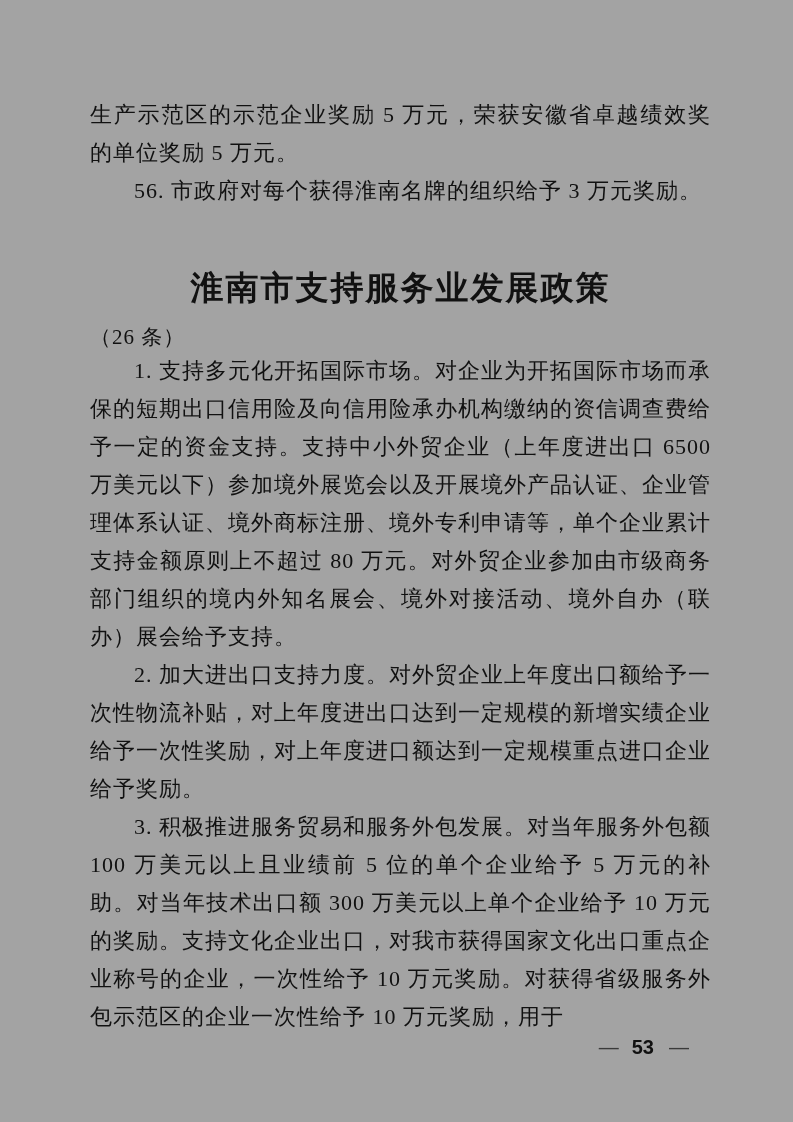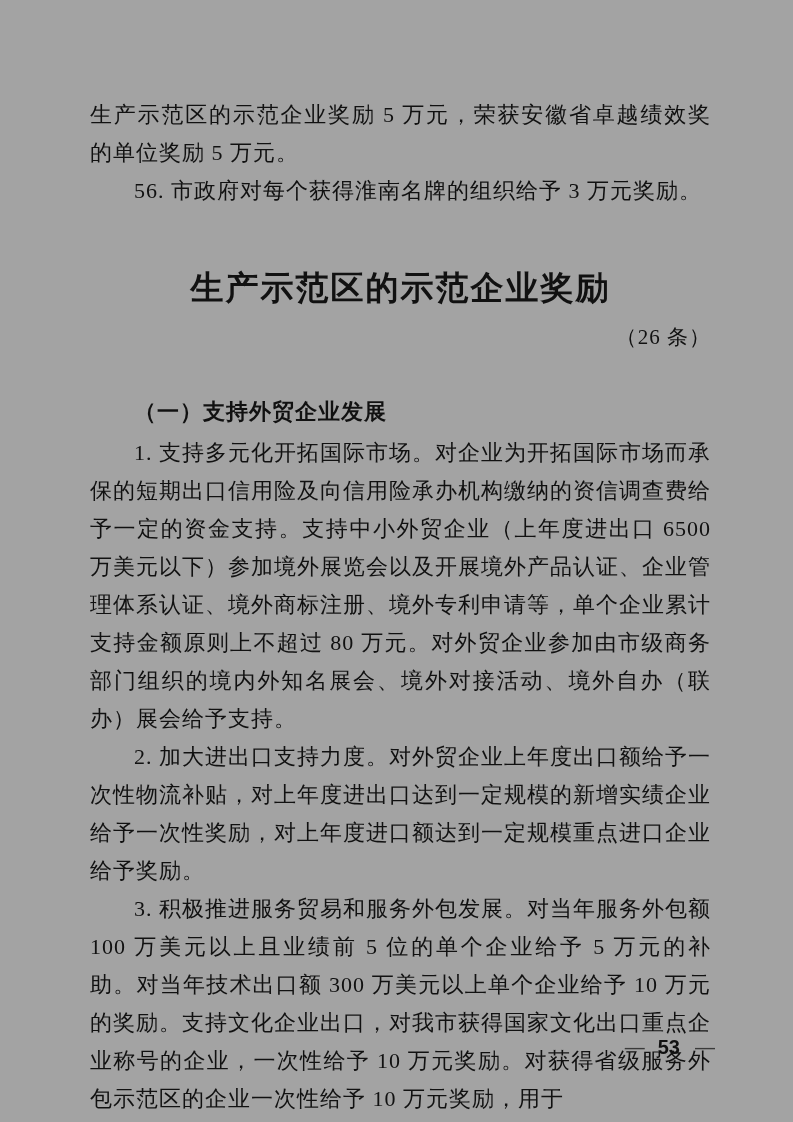--- a/index.html
+++ b/index.html
@@ -40,36 +40,36 @@
     line-height: 44px;
     font-weight: bold;
     text-align: center;
     letter-spacing: 2px;
     font-family: "Liberation Serif", "DejaVu Serif", serif;
   }
   .doc-subtitle {
     margin-top: 12px;
     font-size: 21px;
     line-height: 30px;
-    text-align: right;
+    text-align: left;
     letter-spacing: 1px;
   }
   .section-heading {
     margin: 44px 0 6px 0;
     font-size: 22px;
     line-height: 32px;
     font-weight: bold;
     text-indent: 2em;
     letter-spacing: 1px;
     font-family: "Liberation Sans", "DejaVu Sans", sans-serif;
   }
   .footer {
     position: absolute;
     top: 1034px;
-    right: 80px;
+    right: 106px;
     font-size: 20px;
     line-height: 26px;
     white-space: nowrap;
   }
   .footer .dash {
     color: #3a3a3a;
     font-family: "Liberation Sans", "DejaVu Sans", sans-serif;
     letter-spacing: -2px;
   }
   .footer .num {
@@ -83,25 +83,24 @@
 <body>
 
 <div class="page">
   <div class="content">
 
     <p class="para">生产示范区的示范企业奖励 5 万元，荣获安徽省卓越绩效奖的单位奖励 5 万元。</p>
 
 
     <p class="para indent">56. 市政府对每个获得淮南名牌的组织给予 3 万元奖励。</p>
 
-    <h1 class="doc-title">生产示范区的示范企业奖励</h1>
+    <h1 class="doc-title">淮南市支持服务业发展政策</h1>
 
     <div class="doc-subtitle">（26 条）</div>
 
-    <h2 class="section-heading">（一）支持外贸企业发展</h2>
 
     <p class="para indent">1. 支持多元化开拓国际市场。对企业为开拓国际市场而承保的短期出口信用险及向信用险承办机构缴纳的资信调查费给予一定的资金支持。支持中小外贸企业（上年度进出口 6500 万美元以下）参加境外展览会以及开展境外产品认证、企业管理体系认证、境外商标注册、境外专利申请等，单个企业累计支持金额原则上不超过 80 万元。对外贸企业参加由市级商务部门组织的境内外知名展会、境外对接活动、境外自办（联办）展会给予支持。</p>
 
     <p class="para indent">2. 加大进出口支持力度。对外贸企业上年度出口额给予一次性物流补贴，对上年度进出口达到一定规模的新增实绩企业给予一次性奖励，对上年度进口额达到一定规模重点进口企业给予奖励。</p>
 
     <p class="para indent">3. 积极推进服务贸易和服务外包发展。对当年服务外包额 100 万美元以上且业绩前 5 位的单个企业给予 5 万元的补助。对当年技术出口额 300 万美元以上单个企业给予 10 万元的奖励。支持文化企业出口，对我市获得国家文化出口重点企业称号的企业，一次性给予 10 万元奖励。对获得省级服务外包示范区的企业一次性给予 10 万元奖励，用于</p>
 
   </div>
 
   <div class="footer">

